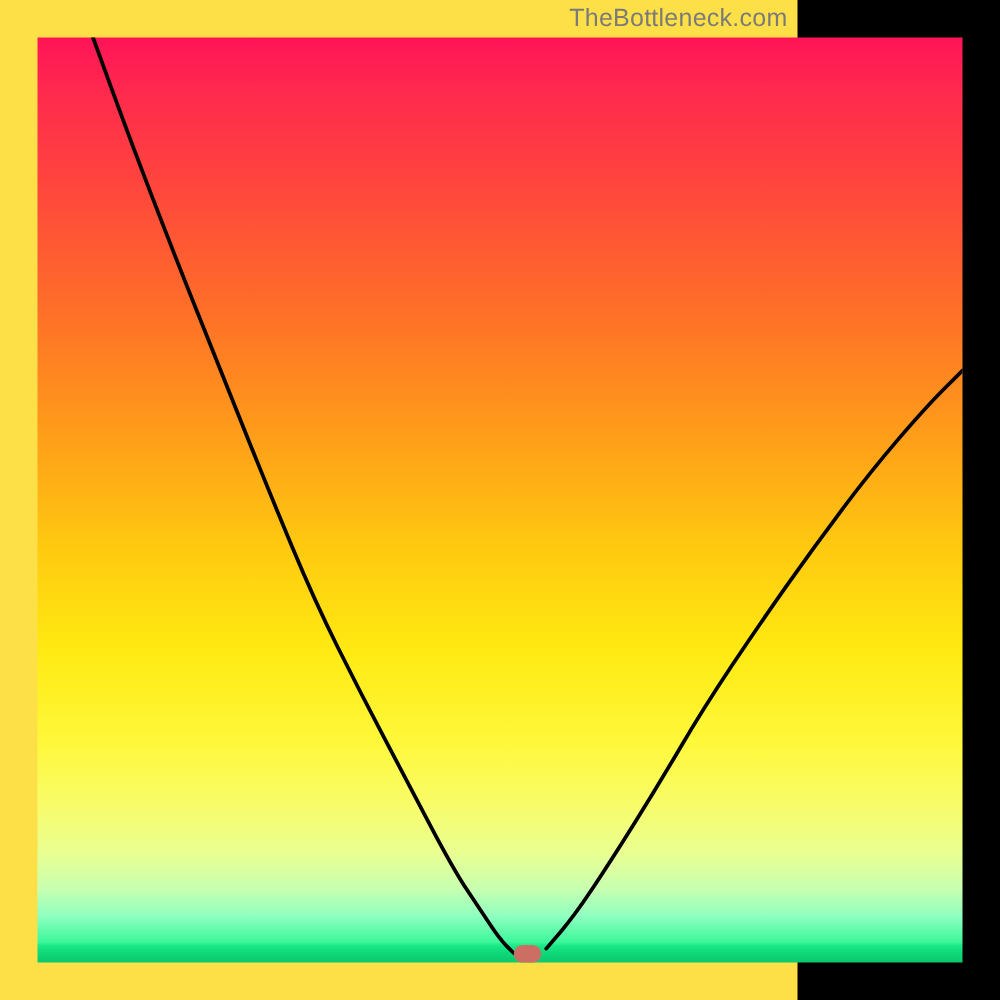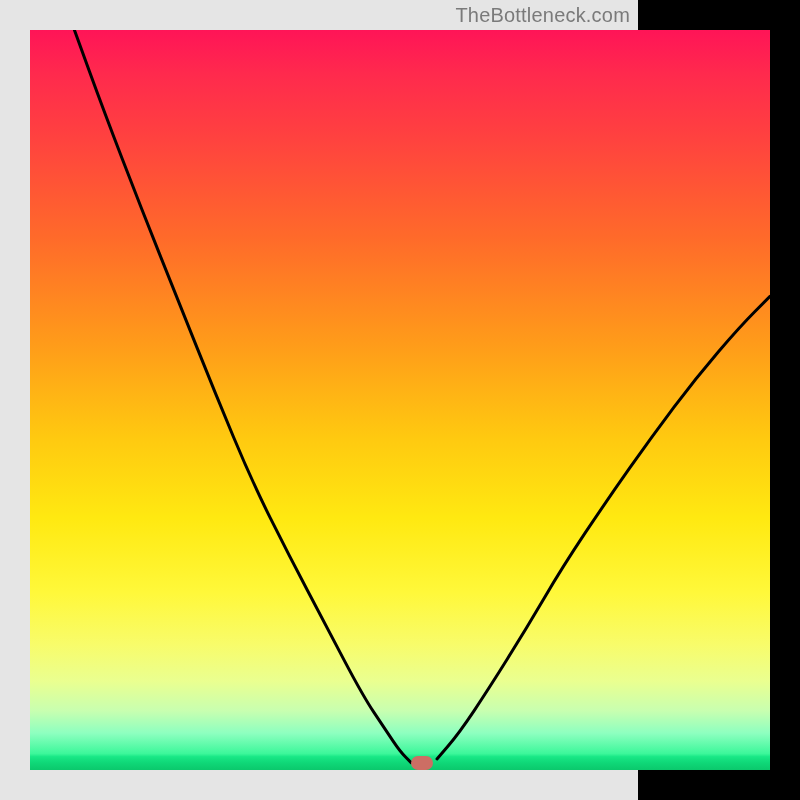--- a/index.html
+++ b/index.html
@@ -8,21 +8,21 @@
     width: 800px;
     height: 800px;
     overflow: hidden;
     background: #000;
     font-family: Arial, Helvetica, sans-serif;
   }
   .frame {
     position: relative;
     width: 638px;
     height: 800px;
-    background: #e5e5e5;
+    background: #fde047;
   }
   .watermark {
     position: absolute;
     top: 4px;
     right: 8px;
     color: #7a7a7a;
     font-size: 20px;
     font-weight: 500;
     letter-spacing: 0.2px;
     z-index: 10;

